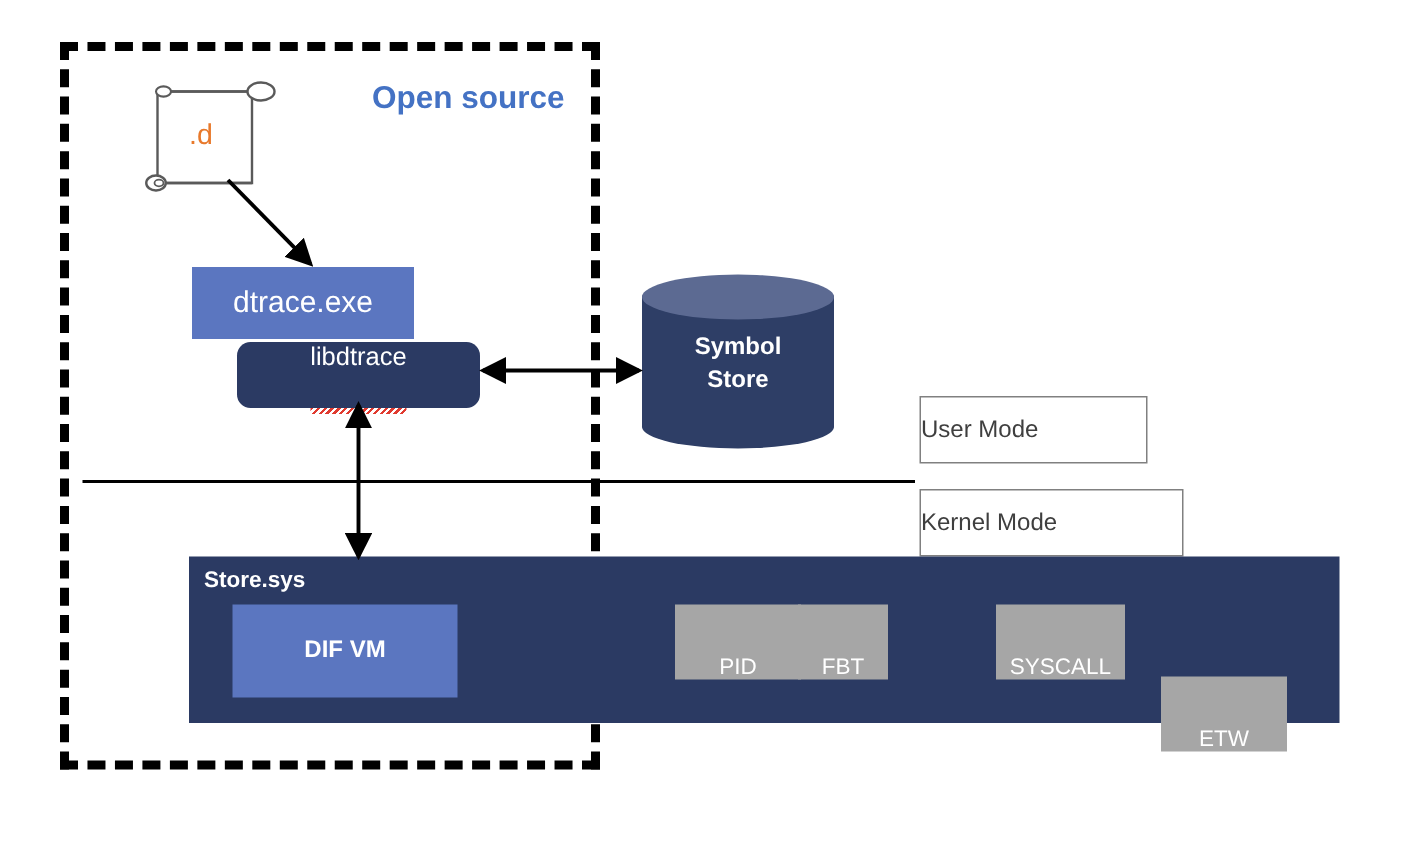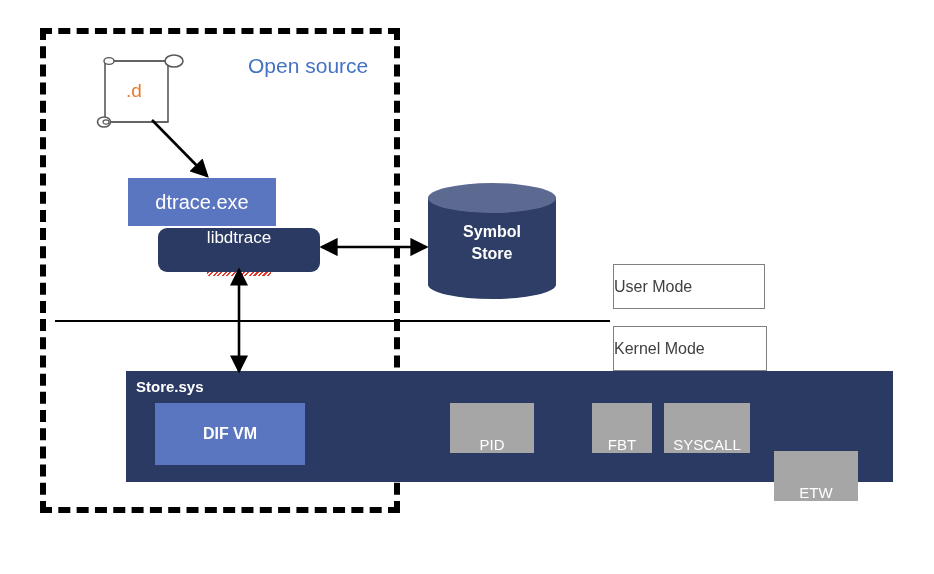--- a/index.html
+++ b/index.html
@@ -27,20 +27,21 @@
     height: 485px;
     border: 6px dashed #000000;
     box-sizing: border-box;
   }
   #open-source-label {
     left: 248px;
     top: 54px;
     font-size: 21px;
     color: #4472C4;
     white-space: nowrap;
+    font-weight: bold;
   }
 
   
   #script-file {
     left: 96px;
     top: 52px;
     width: 88px;
     height: 78px;
   }
   #script-file svg { display: block; }
@@ -151,21 +152,21 @@
   .mode-box {
     border: 1px solid #808080;
     background: #ffffff;
     color: #3F3F3F;
     font-size: 16px;
     display: flex;
     align-items: center;
     box-sizing: border-box;
   }
   #user-mode-box  { left: 613px; top: 264px; width: 152px; height: 45px; }
-  #kernel-mode-box{ left: 613px; top: 326px; width: 154px; height: 45px; }
+  #kernel-mode-box{ left: 613px; top: 326px; width: 176px; height: 45px; }
 
   
   #mode-divider-line {
     left: 55px;
     top: 320px;
     width: 555px;
     height: 2px;
     background: #000000;
   }
 
@@ -201,21 +202,21 @@
     top: 403px;
     height: 50px;
     background: #A6A6A6;
     color: #ffffff;
     font-size: 15px;
     display: flex;
     align-items: flex-end;
     justify-content: center;
   }
   #provider-pid     { left: 450px; width: 84px; }
-  #provider-fbt     { left: 592px; width: 60px; }
+  #provider-fbt     { left: 532px; width: 60px; }
   #provider-syscall { left: 664px; width: 86px; }
   #provider-etw     { left: 774px; width: 84px; margin-top: 48px; }
 
   
   #arrow-layer {
     left: 0;
     top: 0;
     width: 934px;
     height: 574px;
     pointer-events: none;

